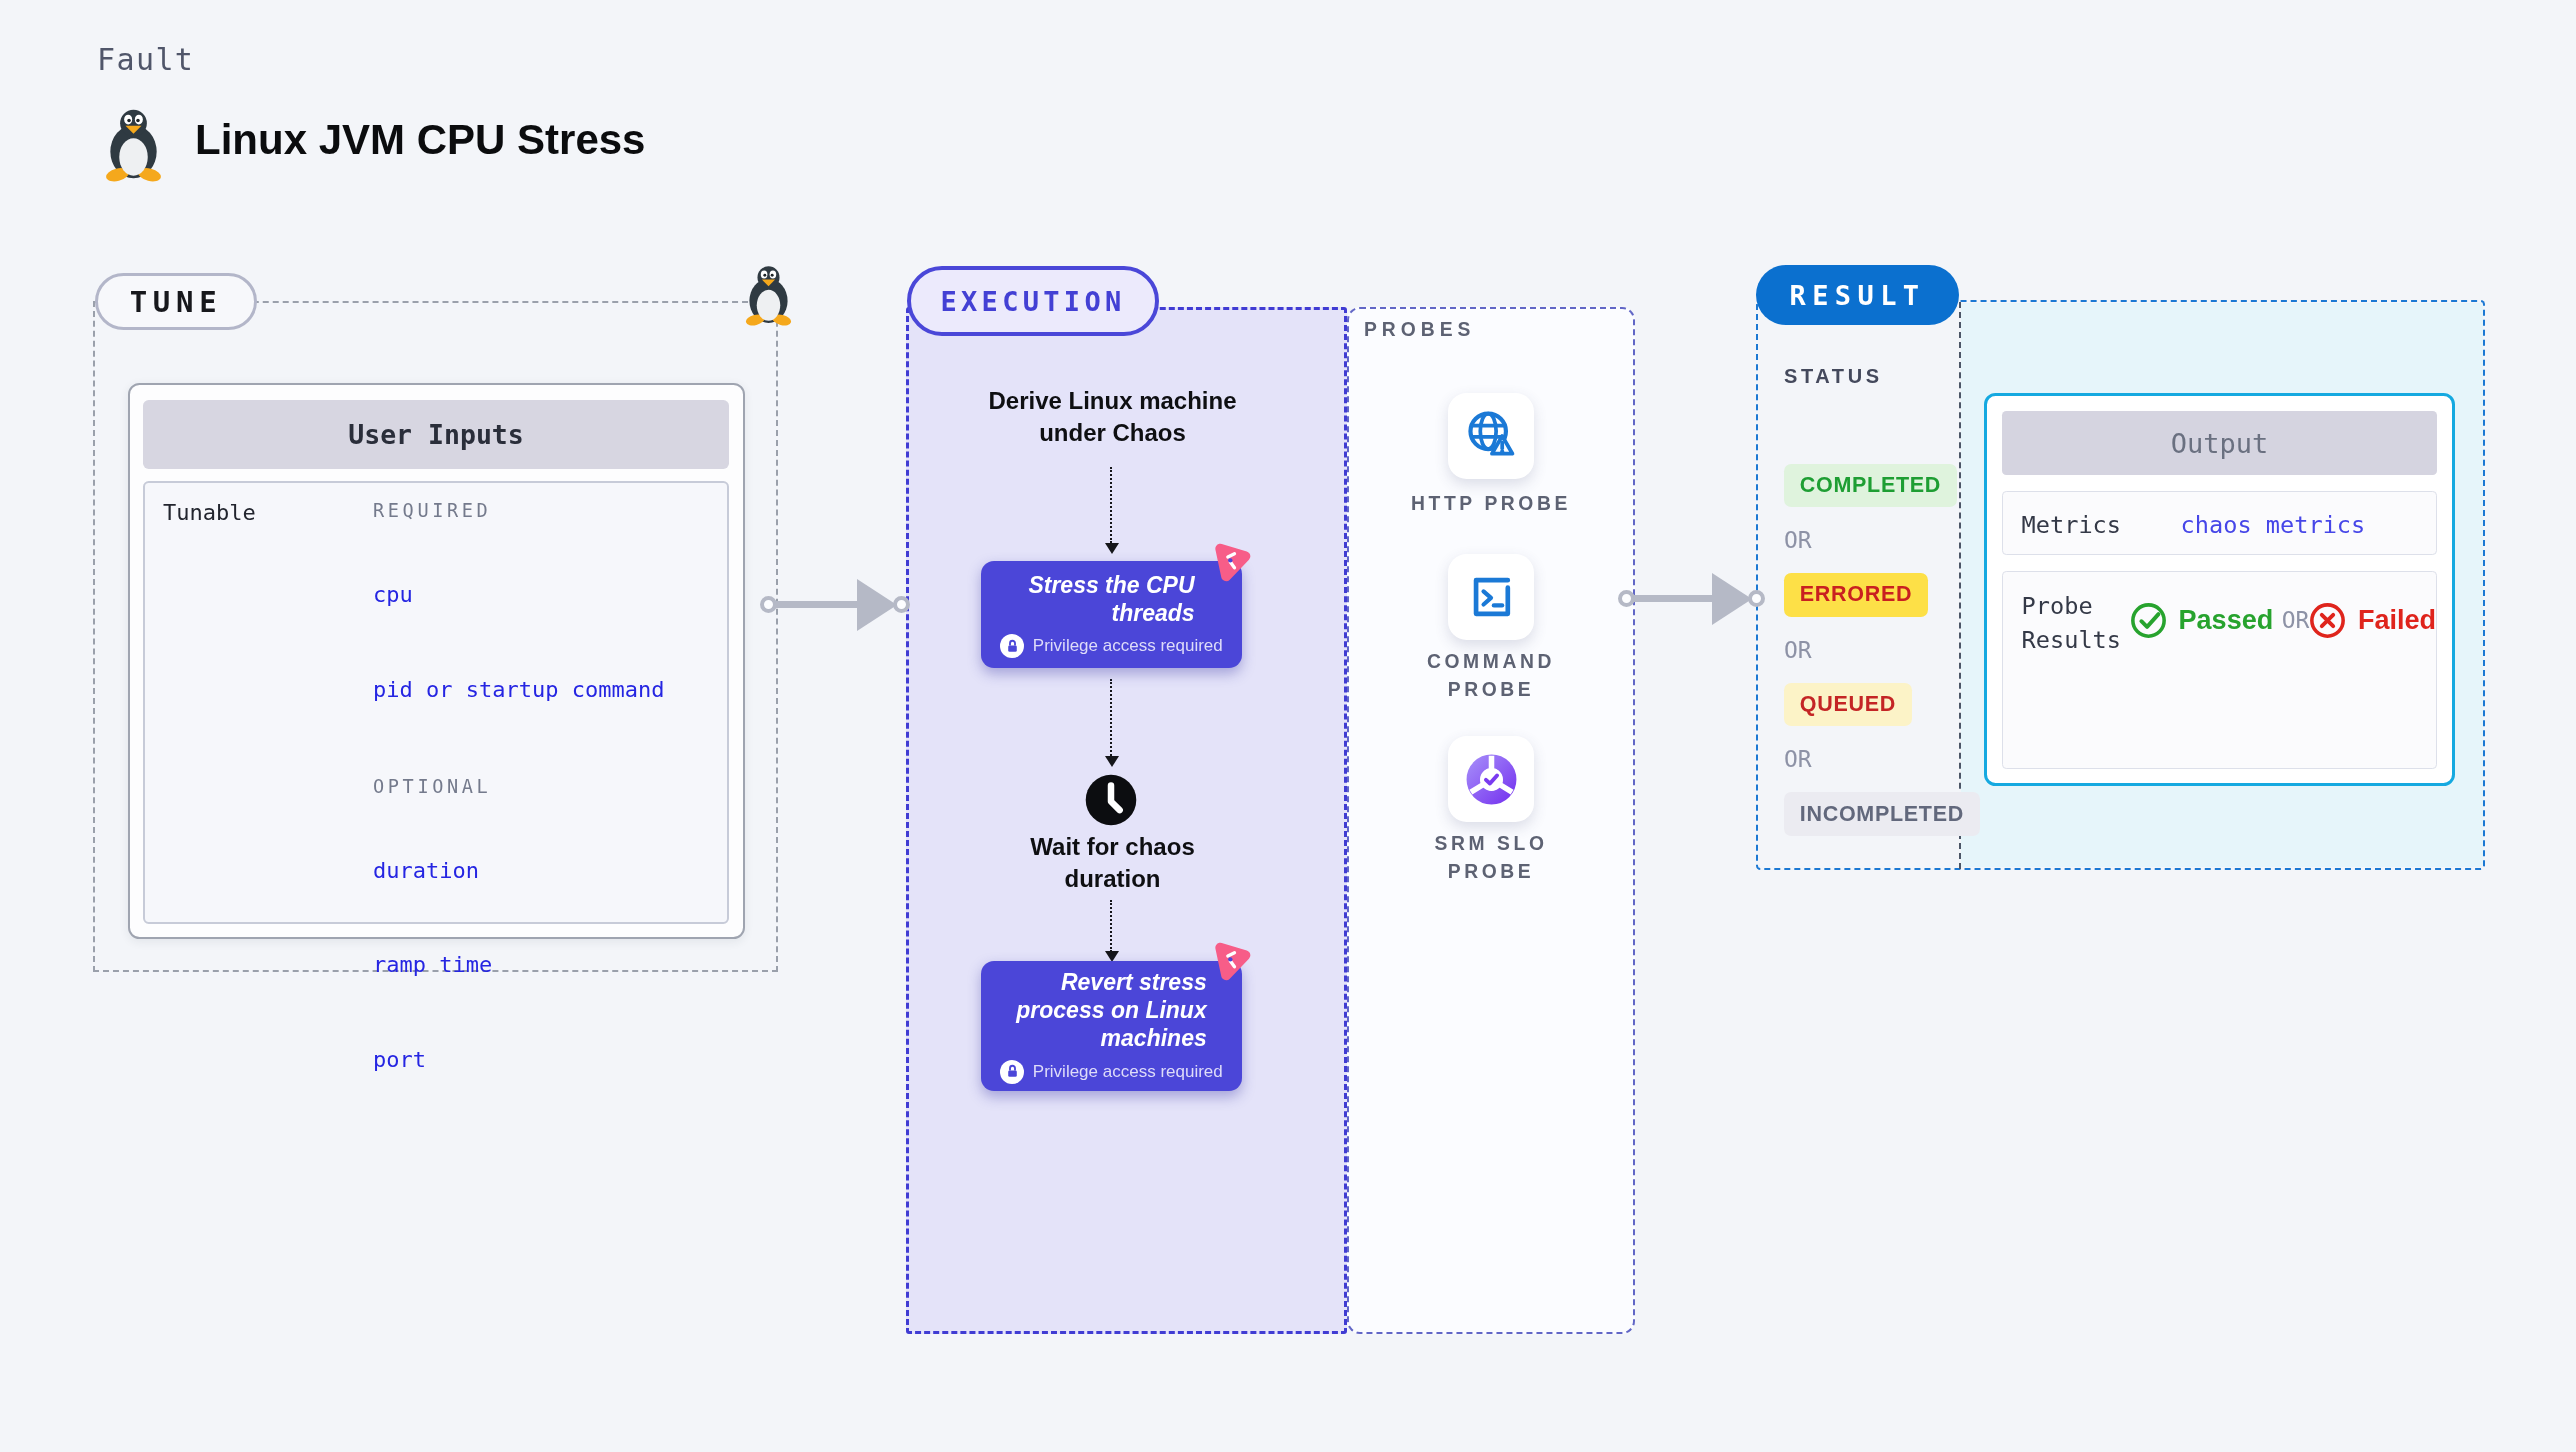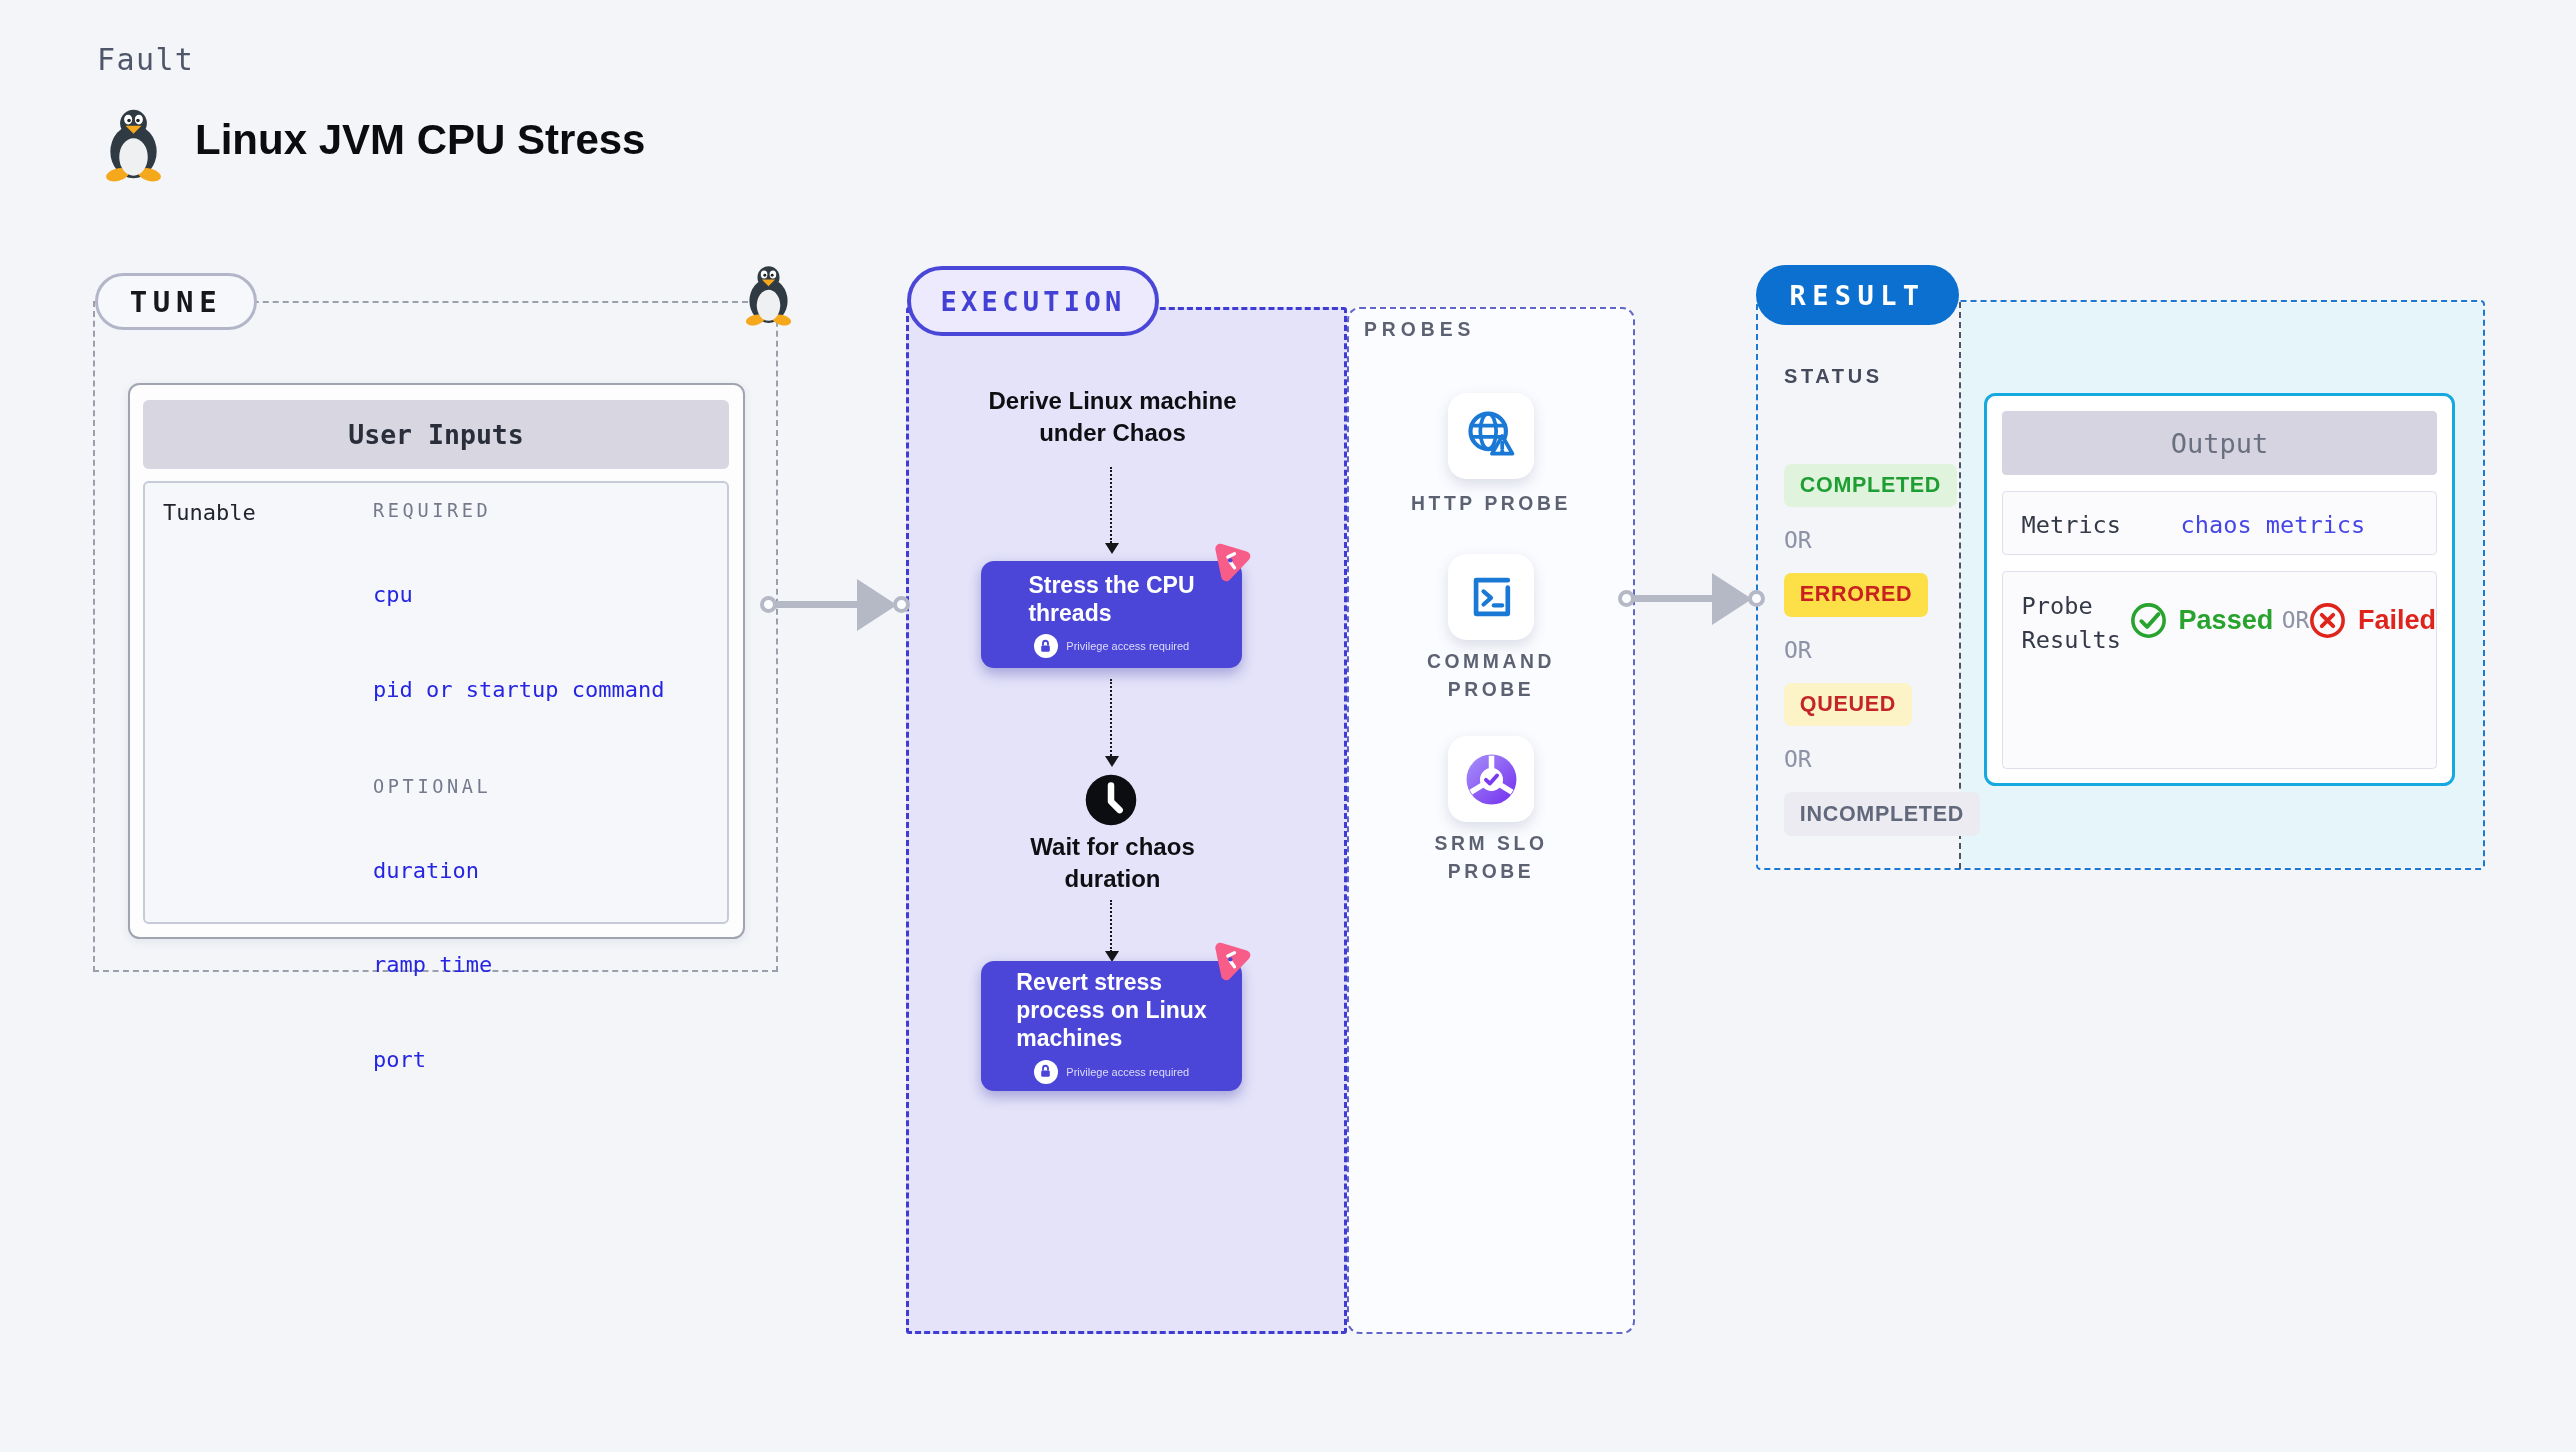--- a/index.html
+++ b/index.html
@@ -42,25 +42,25 @@
             box-sizing:border-box;border-radius:2.9px;}
   .exec-pill{left:907px;top:266px;width:252px;height:70px;background:#eceafc;border:4.3px solid #4a47d8;
              border-radius:37px;box-sizing:border-box;display:flex;align-items:center;justify-content:center;
              font-size:27px;font-weight:bold;color:#4340d4;letter-spacing:4.3px;z-index:5;}
   .step-text{width:373px;text-align:center;font-size:24px;font-weight:bold;color:#0e0f12;line-height:31.5px;}
   .dotted-conn{border-left:2.9px dotted #15161a;}
   .conn-head{width:0;height:0;border-left:7.2px solid transparent;border-right:7.2px solid transparent;
              border-top:11.5px solid #15161a;}
   .flow-card{width:261px;background:#4b46d8;border-radius:13px;box-shadow:0 5.7px 13px rgba(50,46,160,.35);
              display:flex;flex-direction:column;align-items:center;justify-content:center;z-index:3;}
-  .flow-card .title{color:#ffffff;font-size:23px;font-weight:bold;line-height:28px;text-align:left;}
+  .flow-card .title{color:#ffffff;font-size:23px;font-weight:bold;line-height:28px;text-align:right;font-style:italic;}
   .priv-row{display:flex;align-items:center;margin-top:7.2px;}
   .lock-badge{width:24px;height:24px;border-radius:50%;background:#ffffff;display:flex;align-items:center;
               justify-content:center;margin-right:8.6px;}
-  .priv-text{font-size:11px;color:#dedcf9;text-align:right;}
+  .priv-text{font-size:17px;color:#dedcf9;text-align:right;}
   .chaos-logo{width:40px;height:40px;z-index:4;}
 
   
   .probes-box{left:1347px;top:307px;width:288px;height:1027px;background:#fbfcff;border:2.1px dashed #6166c6;
               border-radius:13px;box-sizing:border-box;}
   .probes-label{left:1364px;top:319px;font-size:19.3px;font-weight:600;color:#5d6273;letter-spacing:5px;}
   .probe-card{left:1448px;width:86px;height:86px;background:#ffffff;border-radius:18.6px;
               box-shadow:0 5.7px 14.3px rgba(60,70,110,.16);display:flex;align-items:center;justify-content:center;}
   .probe-caption{left:1347px;width:288px;text-align:center;font-size:19.3px;font-weight:600;color:#5d6273;
                  letter-spacing:3.6px;line-height:28px;}

